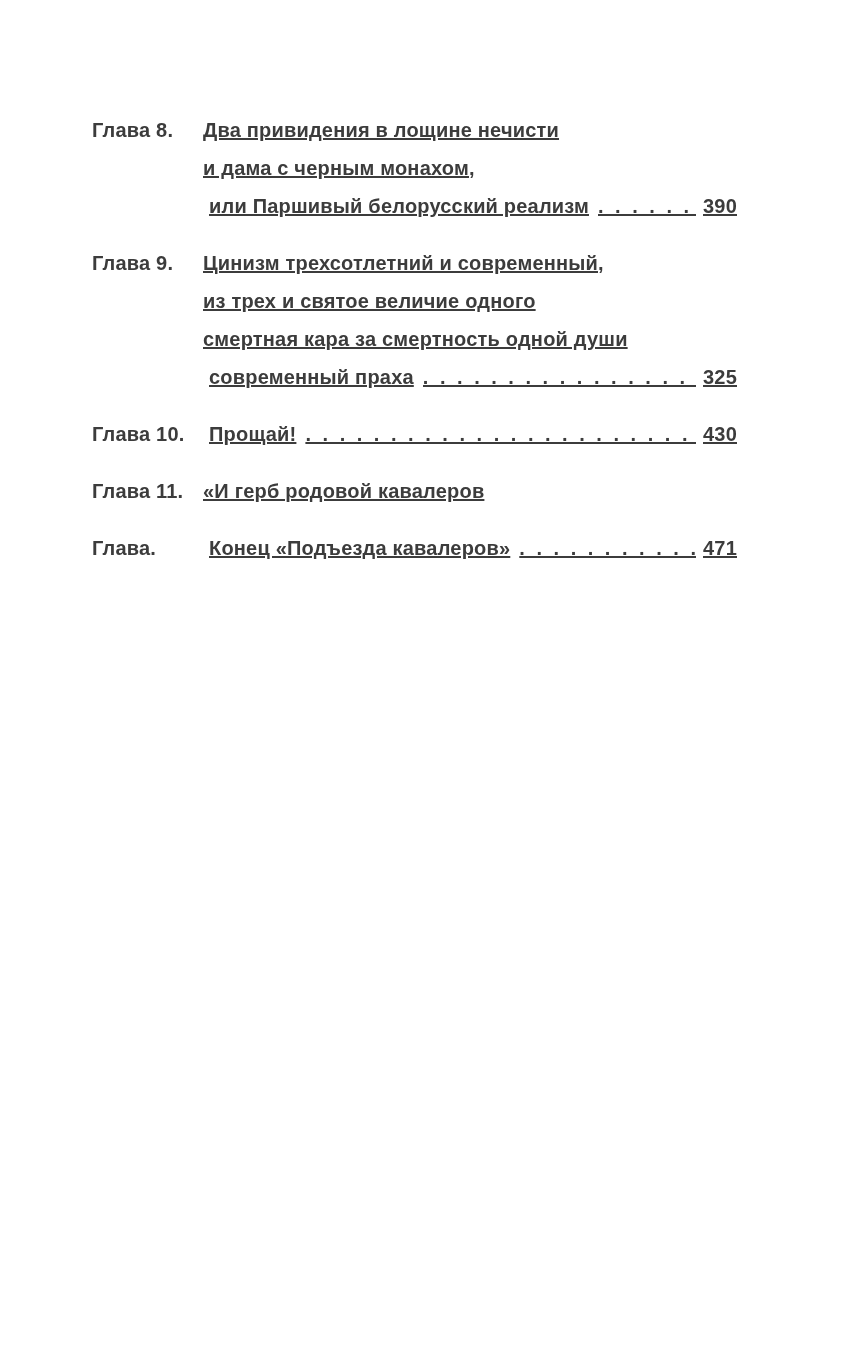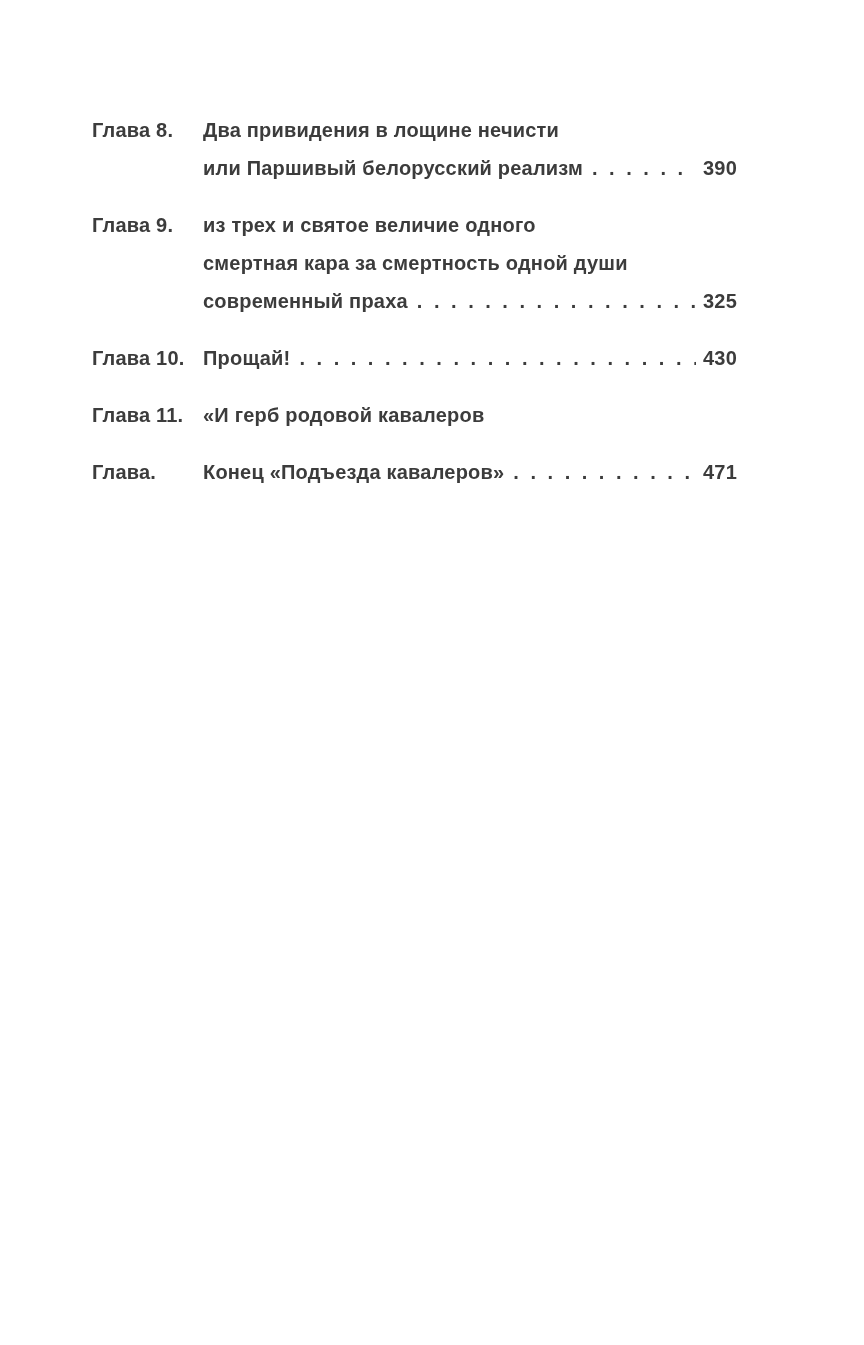--- a/index.html
+++ b/index.html
@@ -34,24 +34,26 @@
   .label {
     flex: 0 0 111px;
     width: 111px;
   }
   .title {
     flex: 1 1 auto;
     min-width: 0;
   }
   .line {
     white-space: nowrap;
+    text-decoration: underline;
   }
   .line.last {
     display: flex;
     align-items: flex-start;
+    margin-left: 6px;
   }
   .line.last .txt {
     flex: 0 0 auto;
     white-space: nowrap;
   }
   .dots {
     flex: 1 1 auto;
     overflow: hidden;
     white-space: nowrap;
     margin: 0 7px 0 9px;
@@ -67,31 +69,33 @@
 </style>
 </head>
 <body>
 
 <div class="page">
 
   <div class="entry">
     <div class="label">Глава 8.</div>
     <div class="title">
       <div class="line">Два привидения в лощине нечисти</div>
+      <div class="line">и дама с черным монахом,</div>
       <div class="line last">
         <span class="txt">или Паршивый белорусский реализм</span>
         <span class="dots"></span>
         <span class="page-num">390</span>
       </div>
     </div>
   </div>
 
   <div class="entry">
     <div class="label">Глава 9.</div>
     <div class="title">
+      <div class="line">Цинизм трехсотлетний и современный,</div>
       <div class="line">из трех и святое величие одного</div>
       <div class="line">смертная кара за смертность одной души</div>
       <div class="line last">
         <span class="txt">современный праха</span>
         <span class="dots"></span>
         <span class="page-num">325</span>
       </div>
     </div>
   </div>
 

